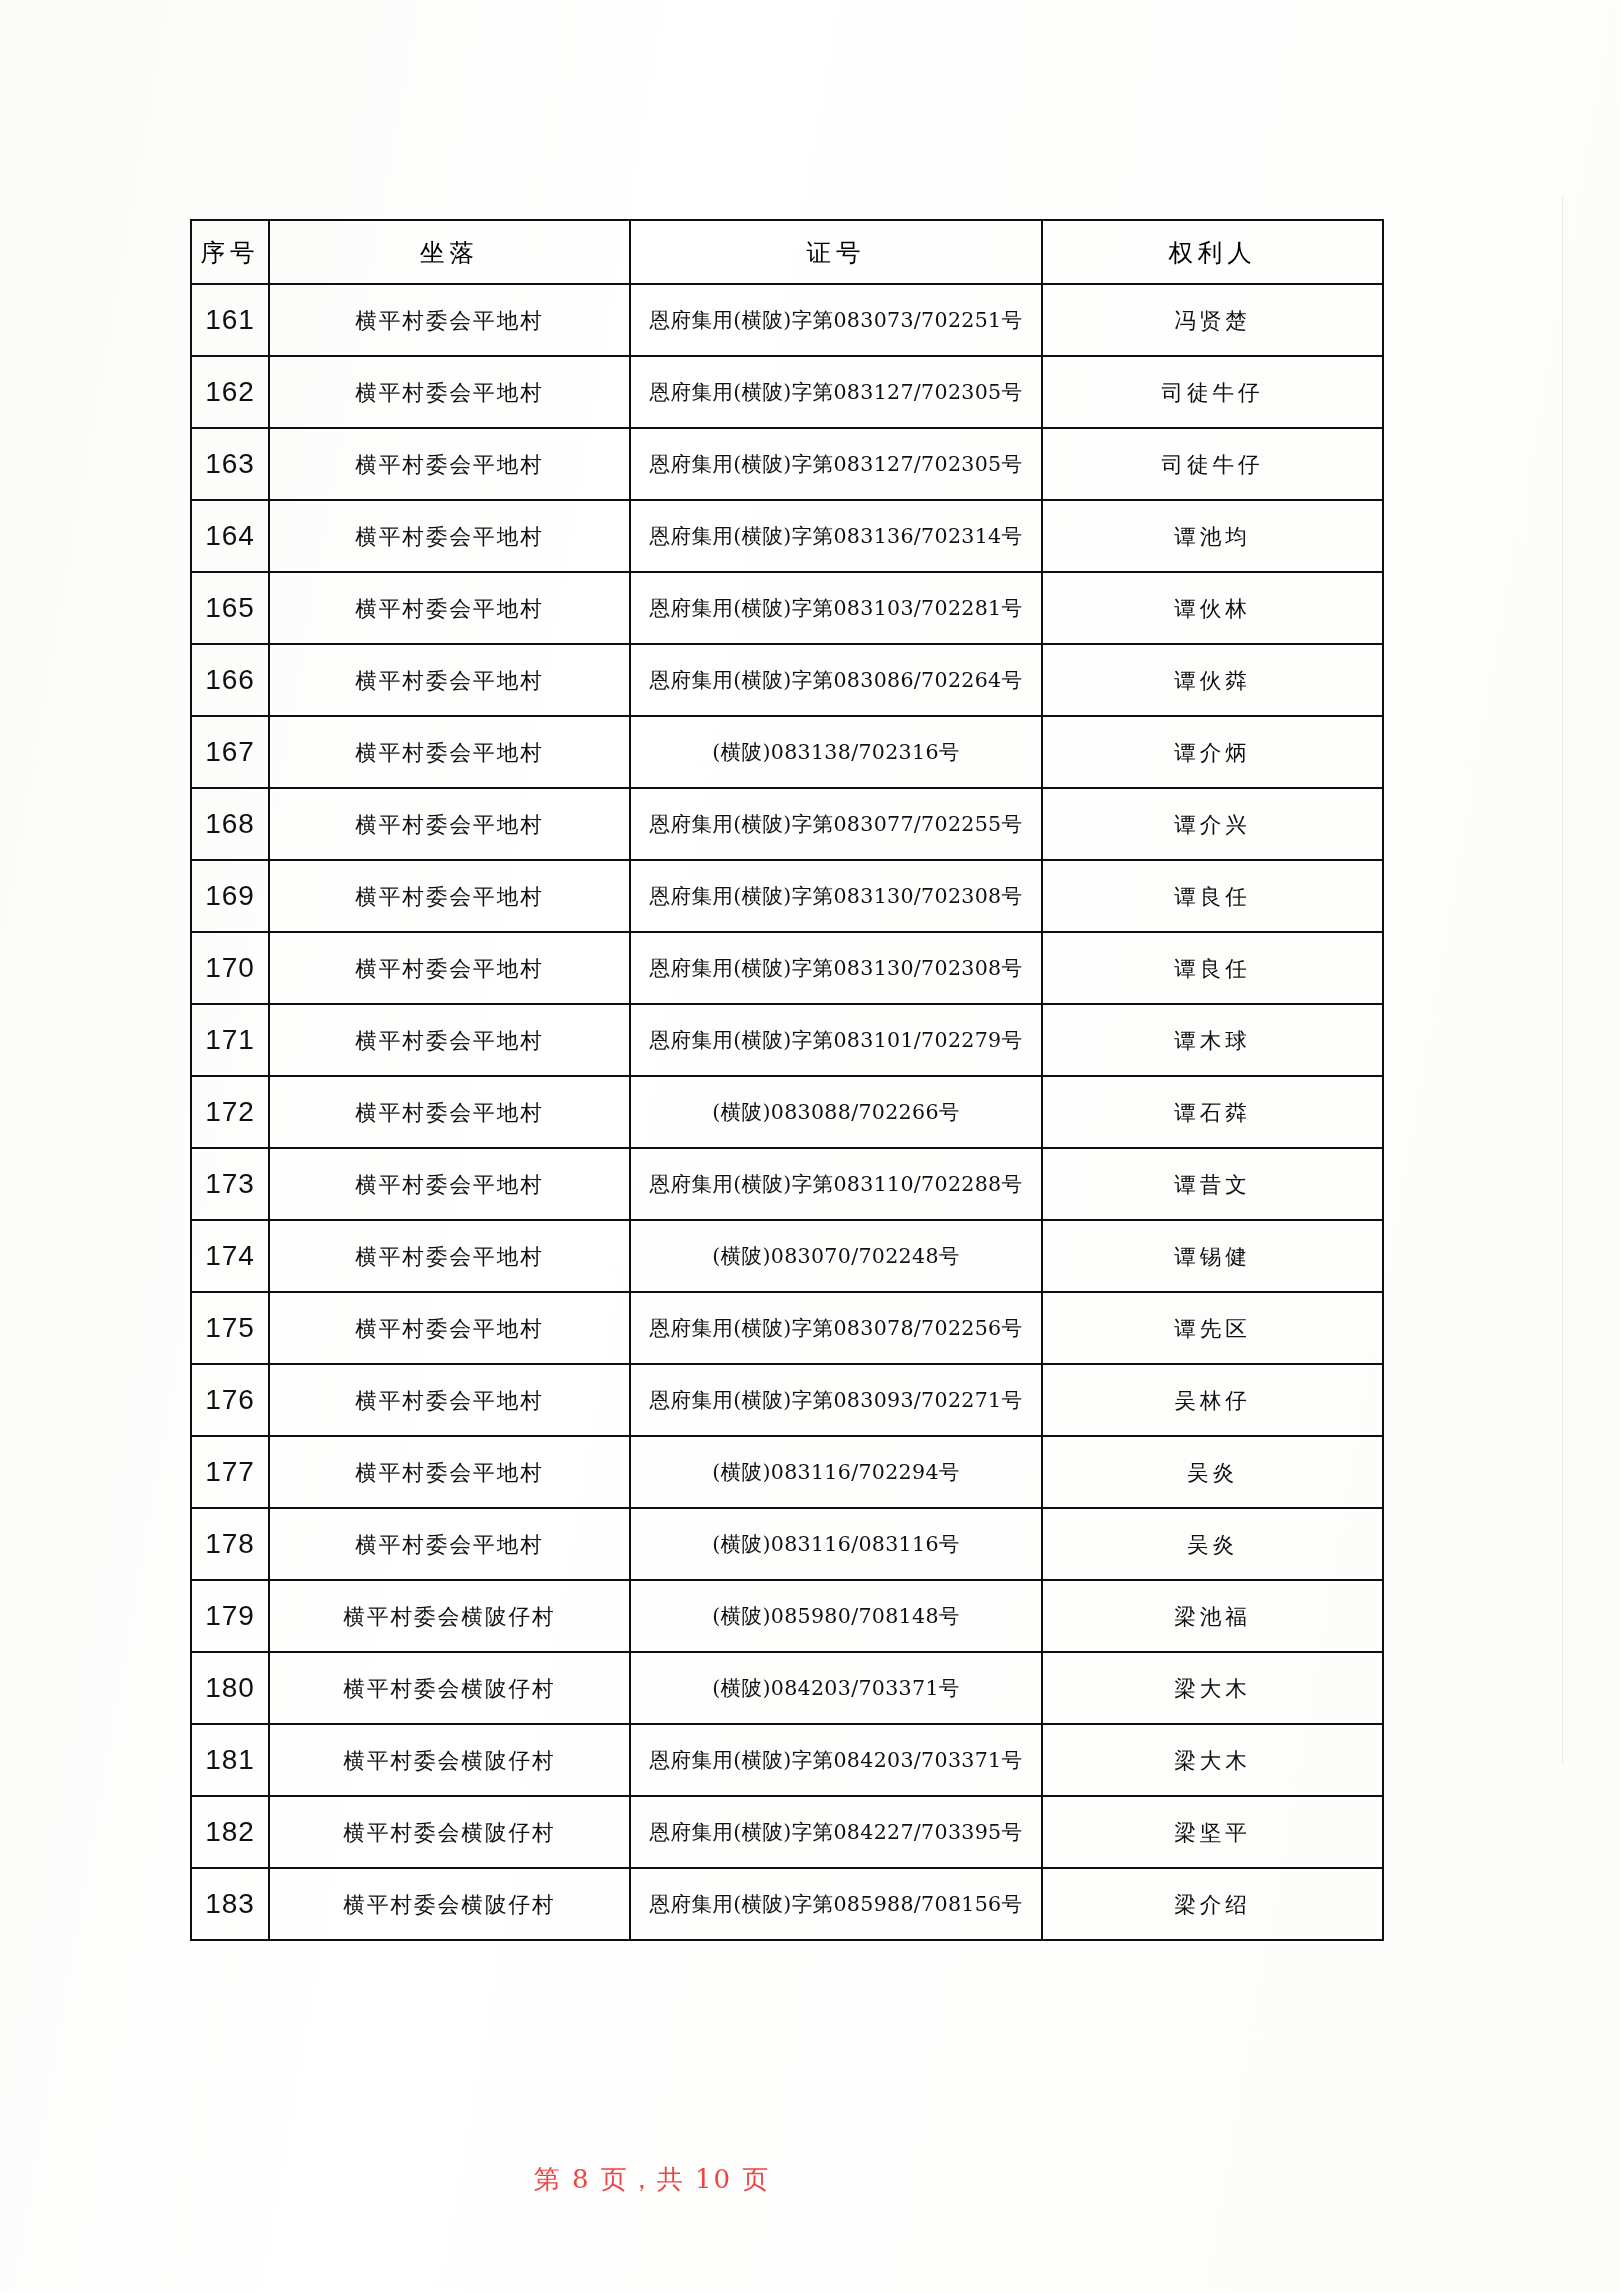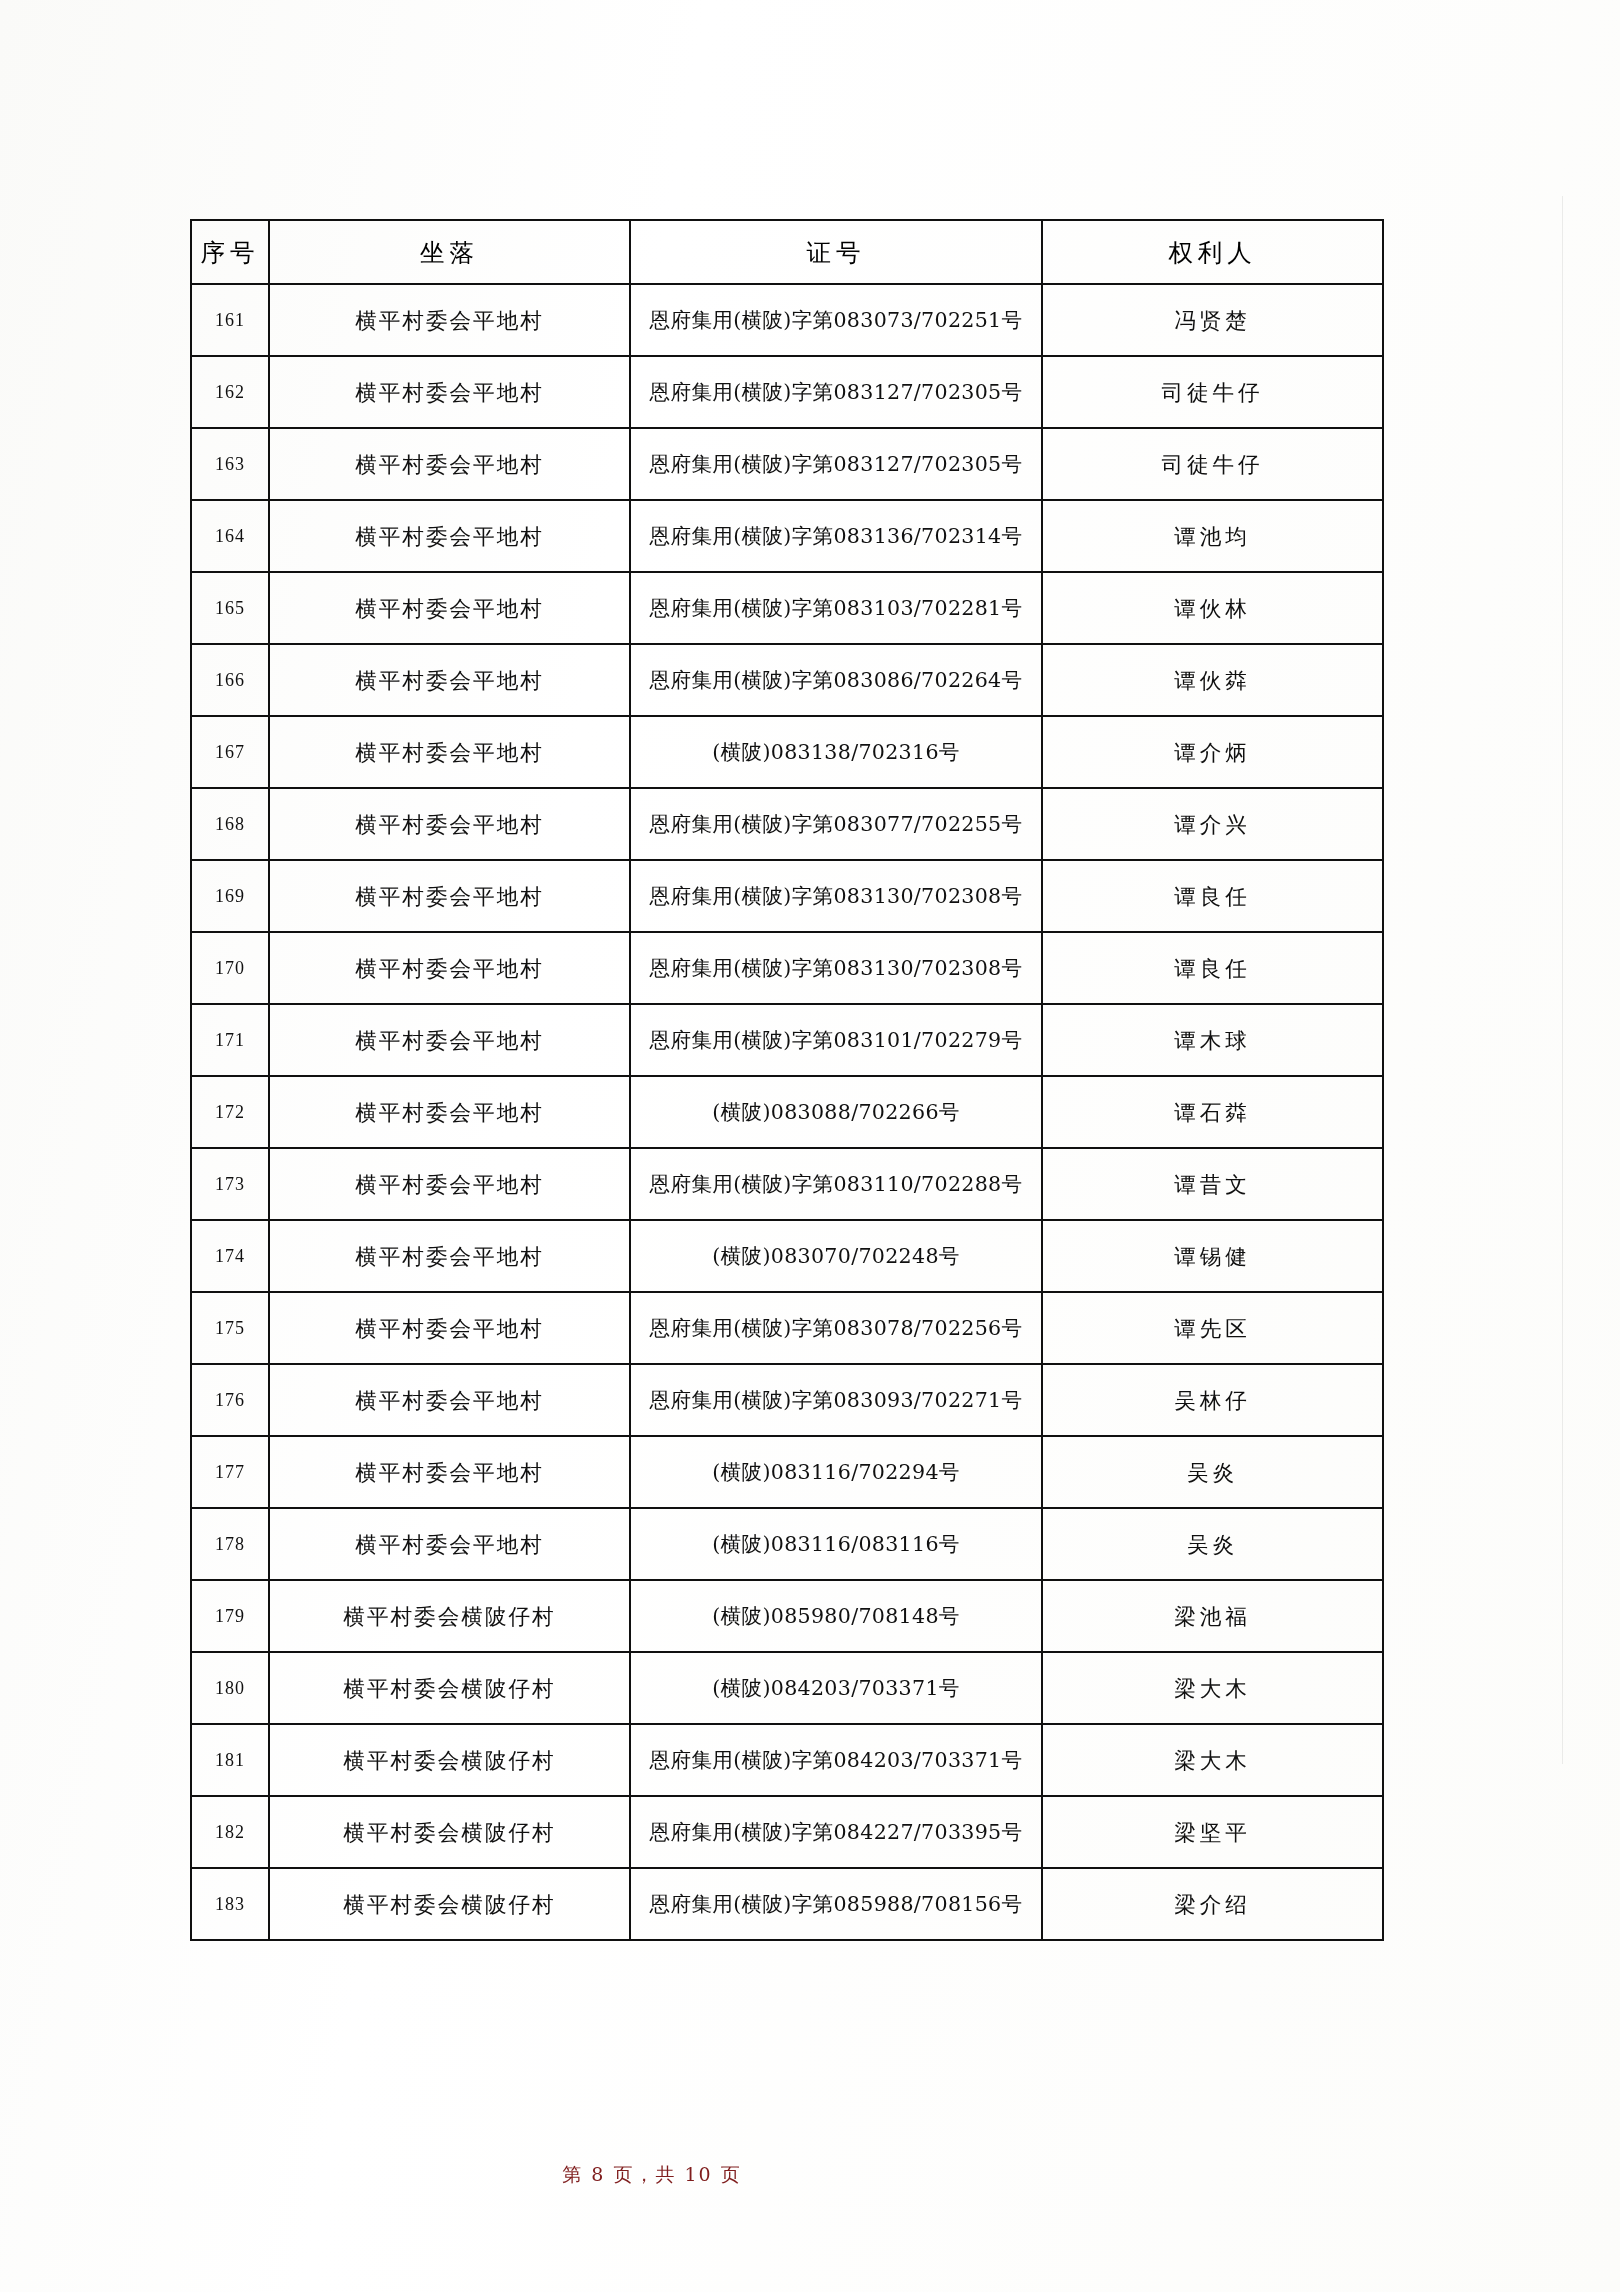--- a/index.html
+++ b/index.html
@@ -75,22 +75,22 @@
   }
 
   tbody td {
     height: 70px;
     font-size: 21.6px;
     font-family: "DejaVu Serif", "Liberation Serif", serif;
     color: #101010;
   }
 
   td.seq {
-    font-family: Liberation Serif, serif;
-    font-size: 18px;
+    font-family: Liberation Sans, sans-serif;
+    font-size: 28px;
     letter-spacing: 1px;
   }
 
   td.loc {
     letter-spacing: 2px;
     font-size: 21.6px;
     margin-top: 24px;
   }
 
   td.cert {
@@ -105,23 +105,23 @@
     margin-left: 12px;
   }
 
   .footer {
     position: absolute;
     left: 0;
     top: 2162px;
     width: 1304px;
     text-align: center;
     font-family: "DejaVu Serif", "Liberation Serif", serif;
-    font-size: 19px;
+    font-size: 26px;
     letter-spacing: 2px;
-    color: #7f1d1d;
+    color: #ef4444;
   }
 
   
   .scan-edge {
     position: absolute;
     right: 57px;
     top: 196px;
     width: 1px;
     height: 1568px;
     background: rgba(0,0,0,0.07);

